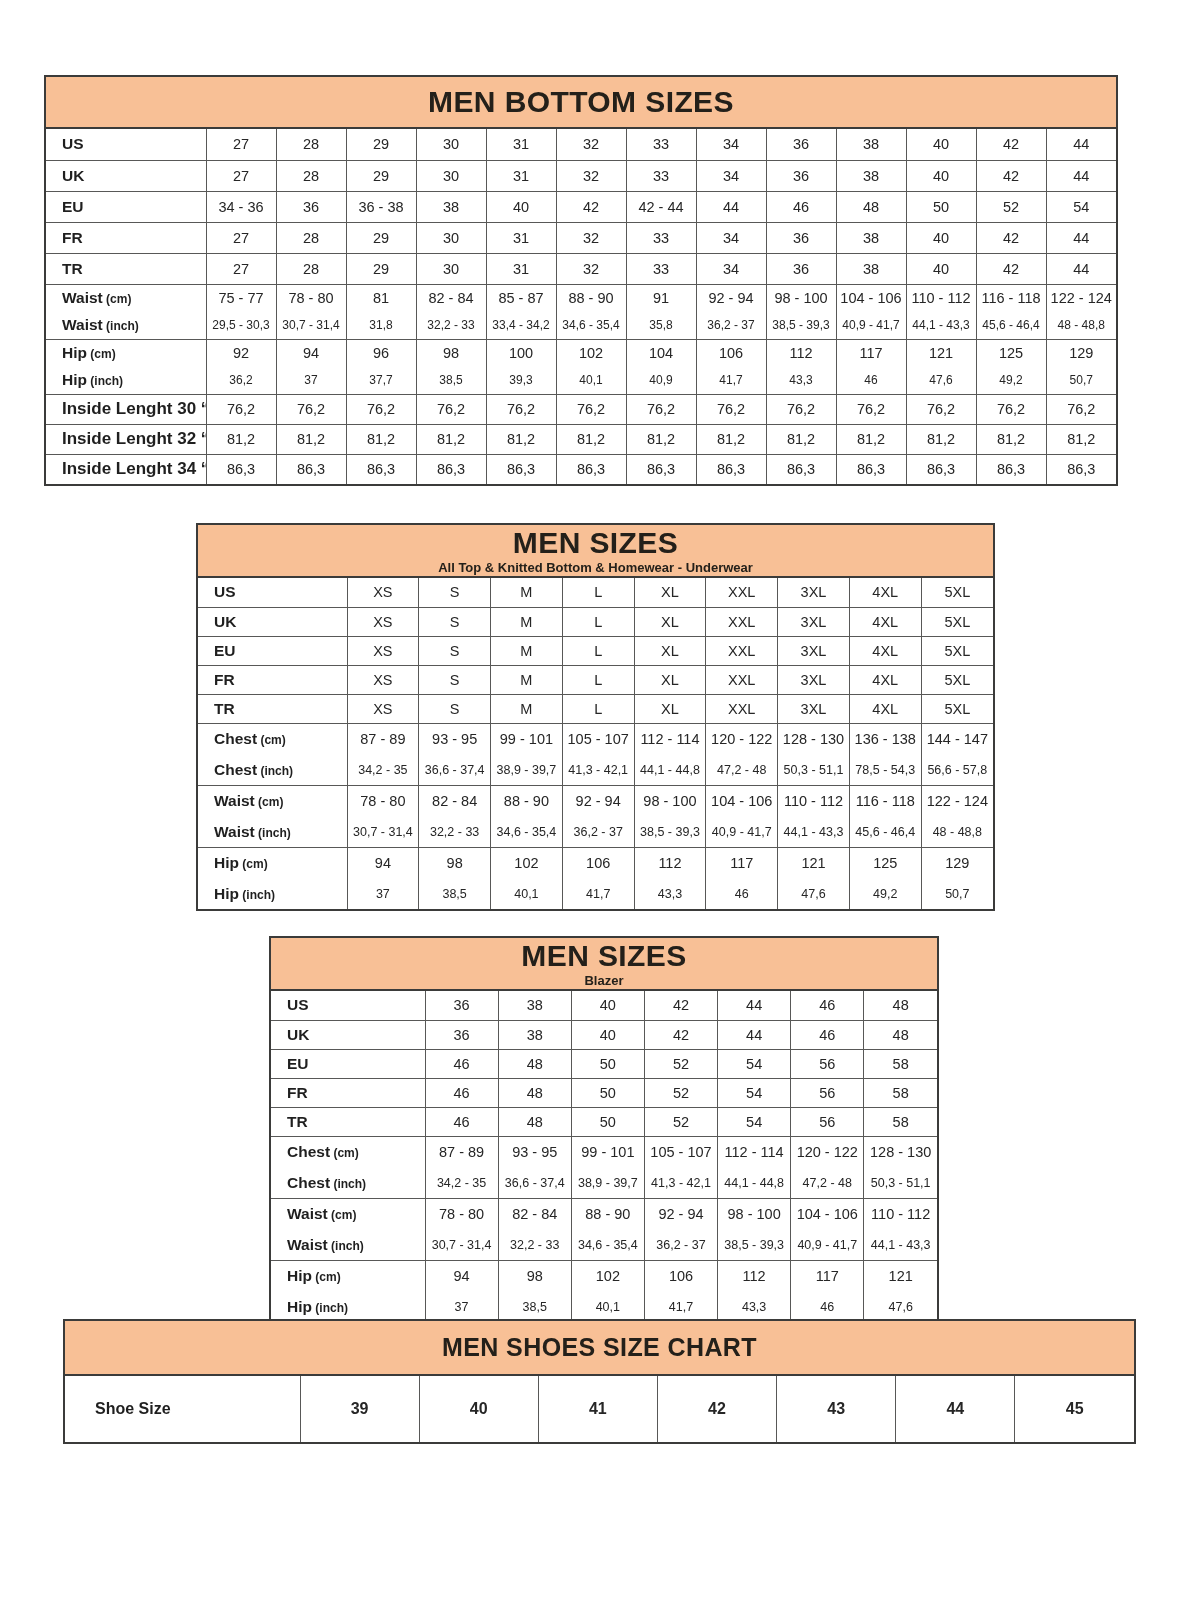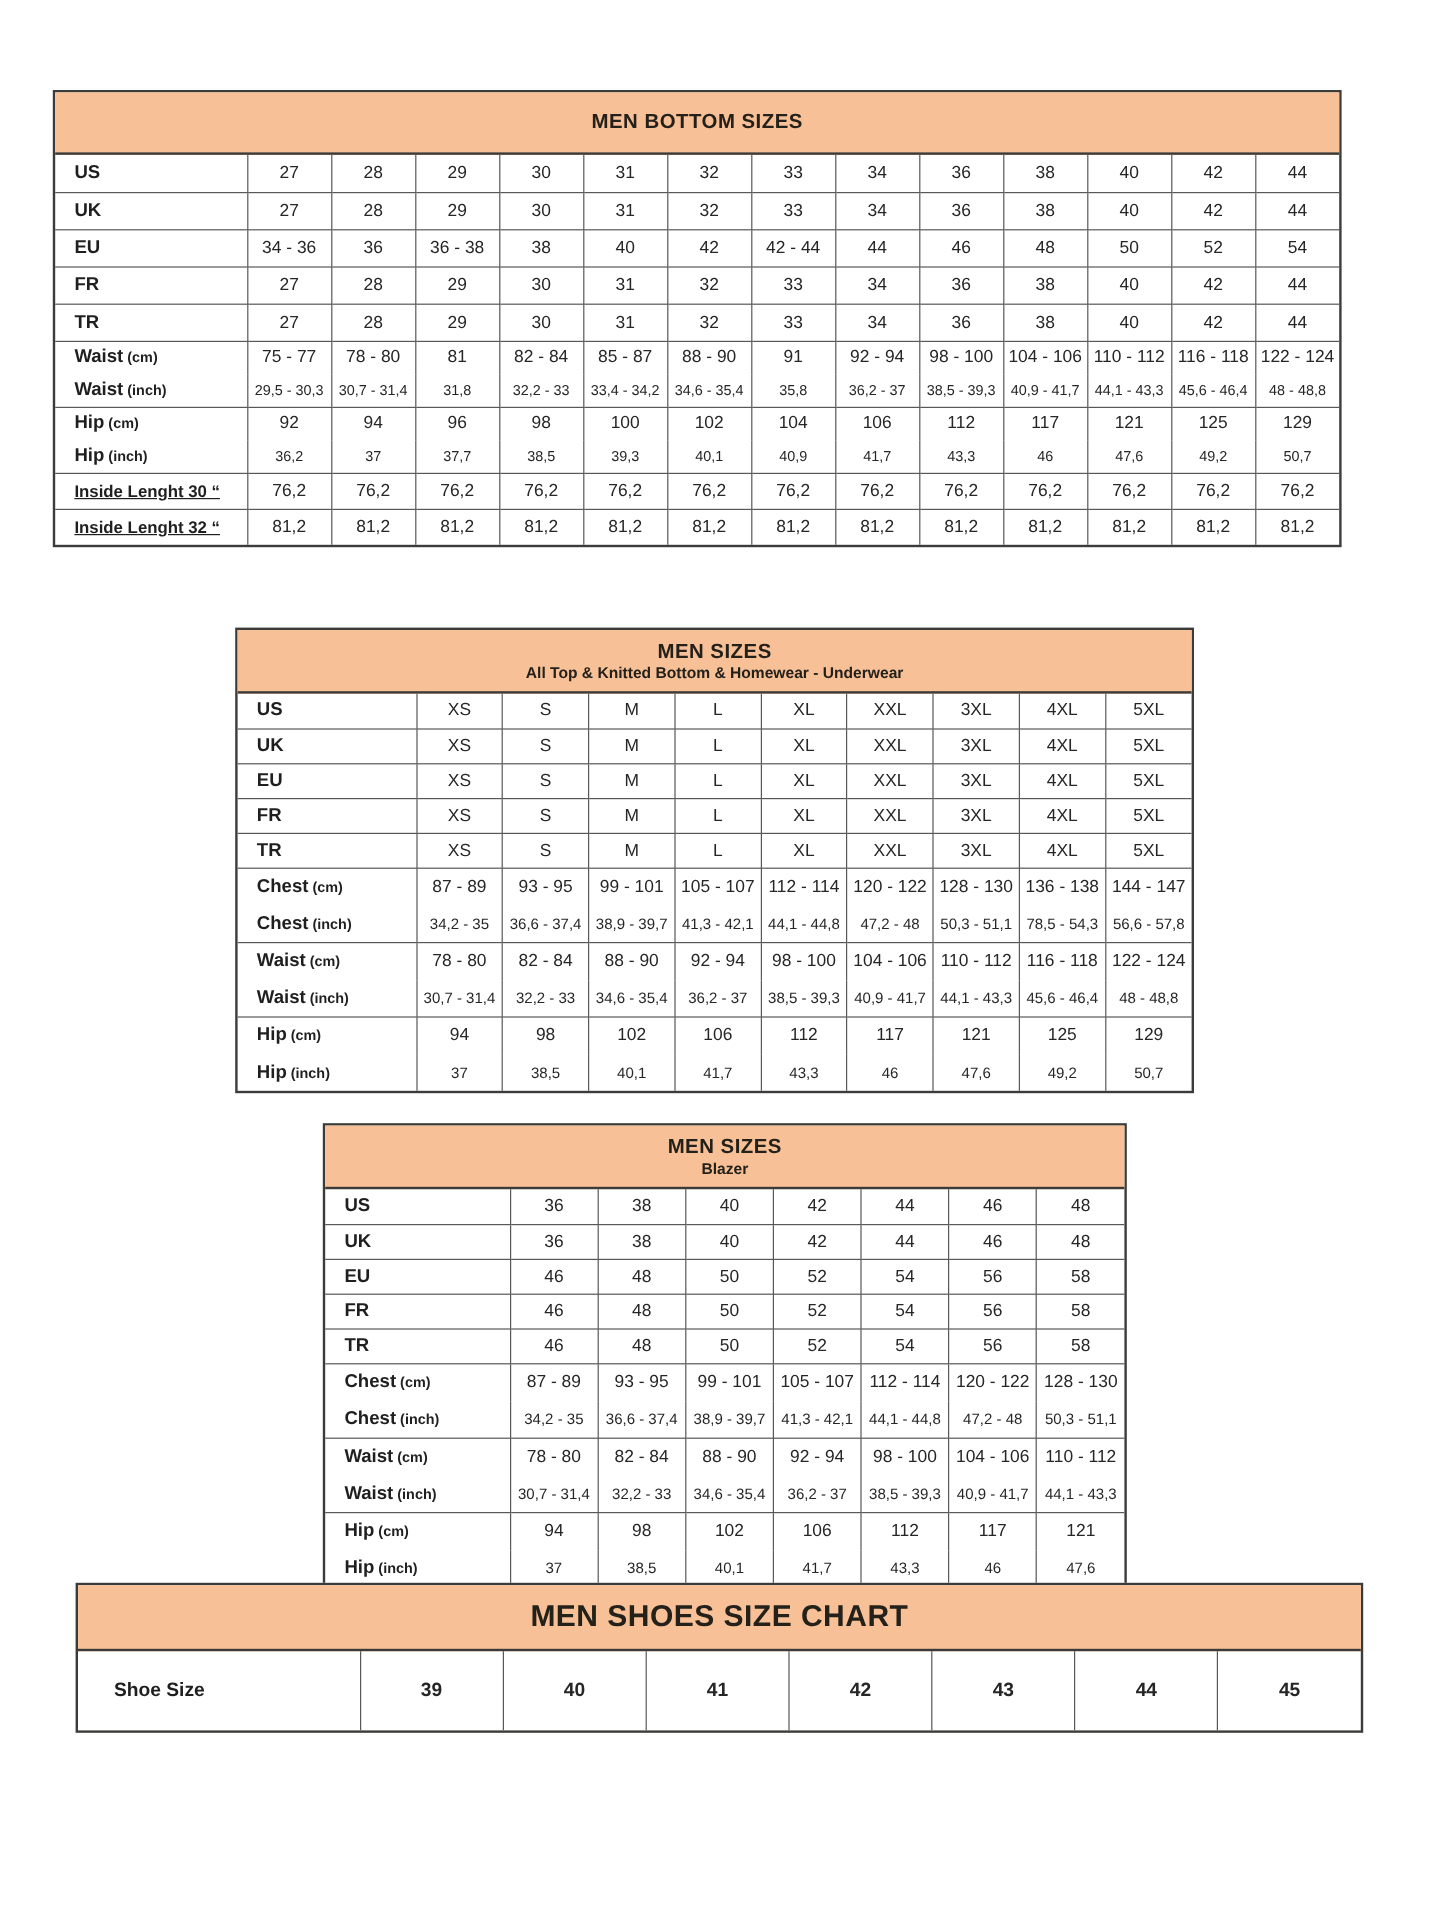--- a/index.html
+++ b/index.html
@@ -17,21 +17,21 @@
   #t4{left:63px;top:1319px;width:1073px;}
 
   .tbl-header{
     background:#f8c096;border-bottom:2px solid #3b3b3a;
     display:flex;flex-direction:column;align-items:center;justify-content:center;
     text-align:center;box-sizing:border-box;
   }
   #t1 .tbl-header{height:52px;}
   #t2 .tbl-header,#t3 .tbl-header{height:53px;}
   #t4 .tbl-header{height:55px;}
-  .tbl-title{font-weight:bold;font-size:17px;color:#24201a;letter-spacing:.4px;line-height:1.05;}
+  .tbl-title{font-weight:bold;font-size:30px;color:#24201a;letter-spacing:.4px;line-height:1.05;}
   #t4 .tbl-title{font-size:25px;}
   .tbl-subtitle{font-weight:bold;font-size:13px;color:#24201a;margin-top:2px;line-height:1;}
   .tbl-subtitle:empty{display:none;}
 
   table{width:100%;border-collapse:collapse;table-layout:fixed;border-radius:24px;}
   col.c-label{width:160px;}
   #t2 col.c-label{width:149px;}
   #t3 col.c-label{width:154px;}
   #t4 col.c-label{width:235px;}
 
@@ -50,21 +50,21 @@
   td:last-child{border-right:none;}
 
   tr.cm>td{border-bottom:none;}
   tr.inch>td{border-top:none;}
 
   #t1 tr.size{height:31px;}
   #t1 tr.inside{height:30px;}
   #t1 tr.cm{height:28px;}
   #t1 tr.inch{height:27px;}
   #t1 tr.inch>td{font-size:12px;}
-  #t1 tr.inside .lbl-main{font-size:14px;text-decoration:underline;}
+  #t1 tr.inside .lbl-main{font-size:17px;}
 
   #t2 tr.size,#t3 tr.size{height:29px;}
   #t2 tr.cm,#t3 tr.cm{height:32px;}
   #t2 tr.inch,#t3 tr.inch{height:30px;}
   #t2 tr.inch>td,#t3 tr.inch>td{font-size:12.5px;}
 
   #t4 tr.shoe{height:66px;}
   #t4 tr.shoe>td{font-weight:bold;font-size:16px;}
   #t4 tr.shoe>td.lbl .lbl-main{font-size:16px;}
   #t4 tr.heel{height:38px;}
@@ -267,20 +267,36 @@
             <td>81,2</td>
             <td>81,2</td>
             <td>81,2</td>
             <td>81,2</td>
             <td>81,2</td>
             <td>81,2</td>
             <td>81,2</td>
             <td>81,2</td>
             <td>81,2</td>
           </tr>
+          <tr class="inside">
+            <td class="lbl"><span class="lbl-main">Inside Lenght 34 “</span></td>
+            <td>86,3</td>
+            <td>86,3</td>
+            <td>86,3</td>
+            <td>86,3</td>
+            <td>86,3</td>
+            <td>86,3</td>
+            <td>86,3</td>
+            <td>86,3</td>
+            <td>86,3</td>
+            <td>86,3</td>
+            <td>86,3</td>
+            <td>86,3</td>
+            <td>86,3</td>
+          </tr>
         </tbody>
       </table>
   </section>
 
   <section class="tbl" id="t2">
     <div class="tbl-header">
       <div class="tbl-title">MEN SIZES</div>
       <div class="tbl-subtitle">All Top &amp; Knitted Bottom &amp; Homewear - Underwear</div>
     </div>
     <table>

